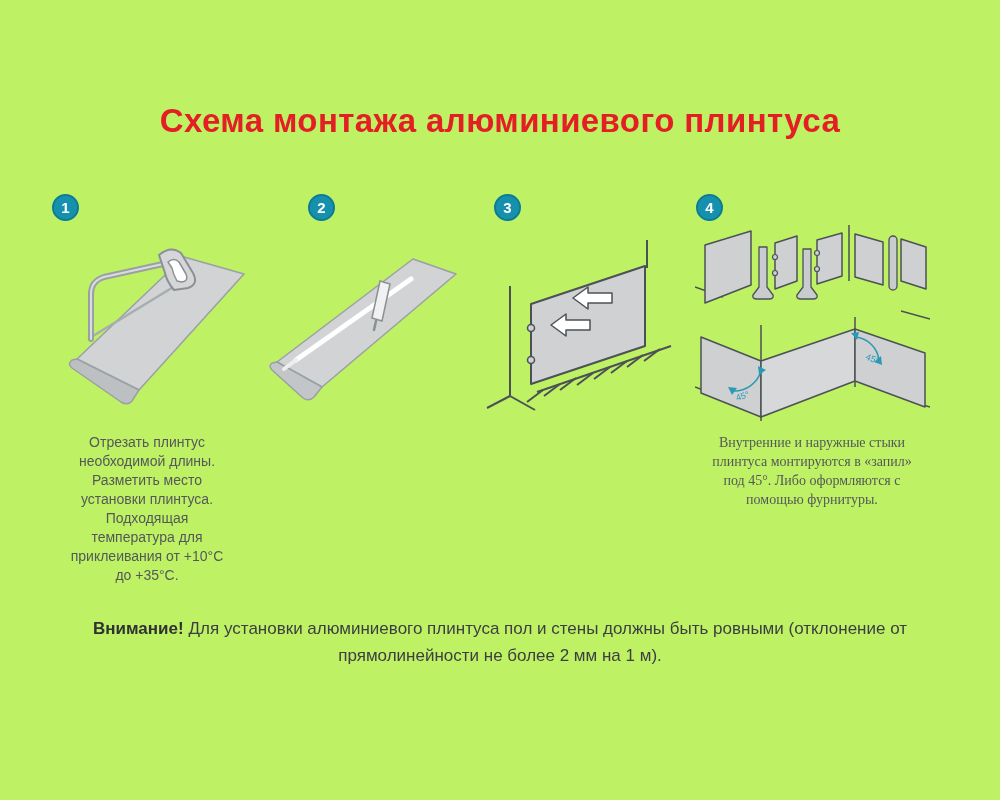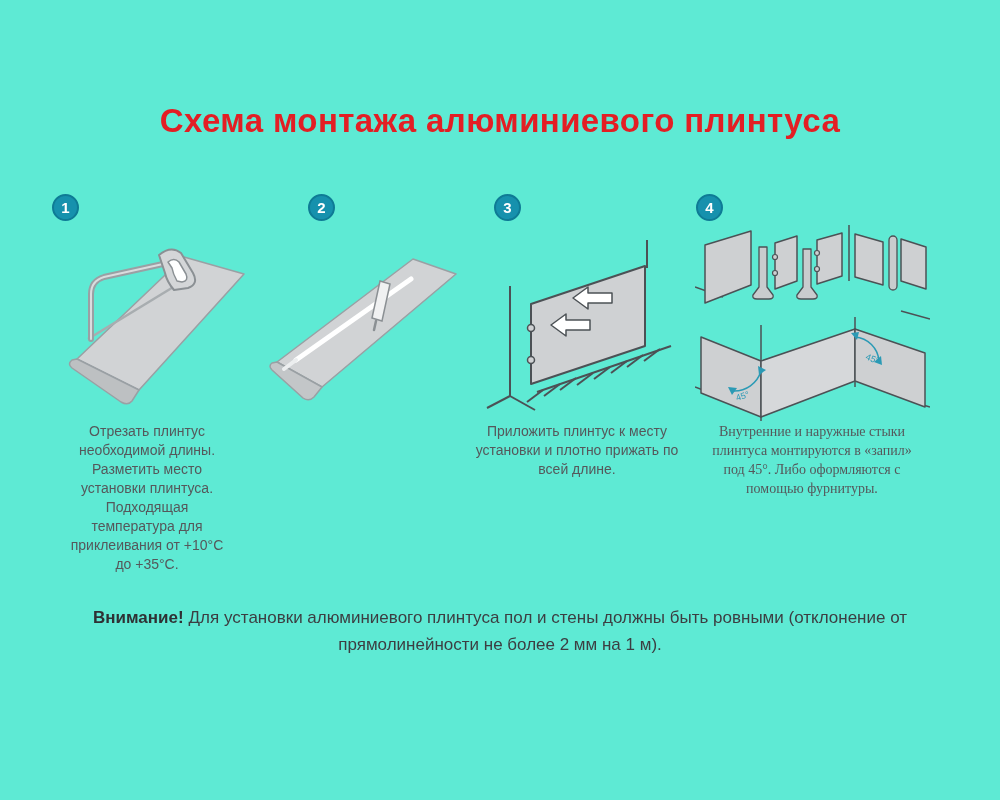--- a/index.html
+++ b/index.html
@@ -1,17 +1,17 @@
 <!DOCTYPE html>
 <html><head>
 <meta charset="utf-8">
 <style>
   html,body{margin:0;padding:0;background:#ffffff;}
   .page{
-    width:1000px;height:800px;background:#5eead4;overflow:hidden;
+    width:1000px;height:800px;background:#bef264;overflow:hidden;
     font-family:"Liberation Sans","DejaVu Sans",sans-serif;position:relative;
   }
   .title{
     padding-top:102px;margin:0;text-align:center;
     font-size:33px;font-weight:bold;color:#e31e24;letter-spacing:.4px;
   }
   .steps{
     display:grid;grid-template-columns:218px 212px 218px 252px;
     padding-left:38px;margin-top:54px;
   }
@@ -25,21 +25,21 @@
   .step:nth-child(1) .badge{margin-left:14px;}
   .step:nth-child(2) .badge{margin-left:52px;}
   .step:nth-child(3) .badge{margin-left:26px;}
   .step:nth-child(4) .badge{margin-left:10px;}
   .illu{
     height:192px;margin-top:6px;
     display:flex;align-items:center;justify-content:center;
   }
   .illu svg{display:block;}
   .desc{
-    margin:3px auto 0 auto;text-align:center;
+    margin:14px auto 0 auto;text-align:center;
     font-size:14px;line-height:19px;color:#55585b;
   }
   .step:nth-child(1) .desc{max-width:168px;}
   .step:nth-child(2) .desc{max-width:182px;}
   .step:nth-child(3) .desc{max-width:214px;}
   .step:nth-child(4) .desc{max-width:224px;font-family:Liberation Serif, serif;}
   .warning{
     margin:30px auto 0 auto;max-width:852px;text-align:center;
     font-size:17px;line-height:27px;color:#3c3e42;
   }
@@ -109,21 +109,20 @@
             <line x1="118" y1="145" x2="102" y2="157"></line>
             <line x1="135" y1="139" x2="119" y2="151"></line>
             <line x1="152" y1="133" x2="136" y2="145"></line>
             <line x1="168" y1="127" x2="152" y2="139"></line>
             <line x1="185" y1="121" x2="169" y2="133"></line>
           </g>
           <polygon points="98,70 113,59 113,65 137,65 137,75 113,75 113,81" fill="#ffffff" stroke="#4c5155" stroke-width="1.5" stroke-linejoin="round"></polygon>
           <polygon points="76,97 91,86 91,92 115,92 115,102 91,102 91,108" fill="#ffffff" stroke="#4c5155" stroke-width="1.5" stroke-linejoin="round"></polygon>
         </svg>
       </div>
-      <p class="desc">Приложить плинтус к месту установки и плотно прижать по всей длине.</p>
     </div>
 
     <div class="step">
       <div class="badge">
         <span>4</span>
       </div>
       <div class="illu">
         <svg width="235" height="200" viewBox="0 0 235 200">
 
           <line x1="0" y1="64" x2="28" y2="74" stroke="#4c5155" stroke-width="1.5"></line>

